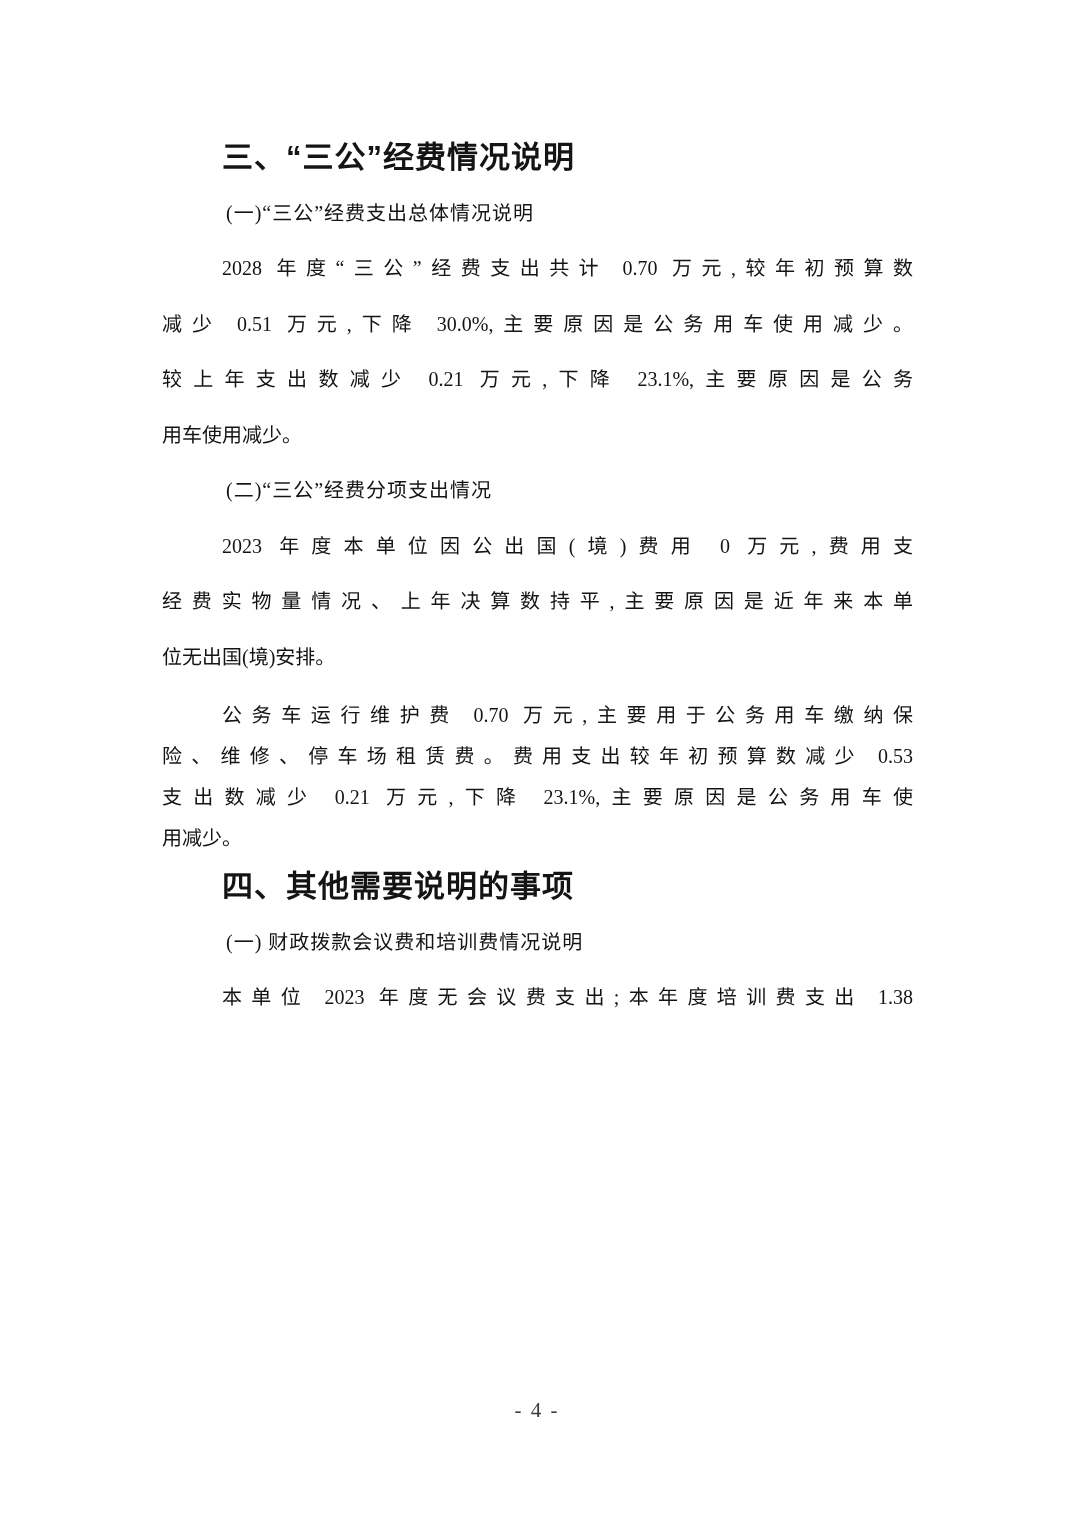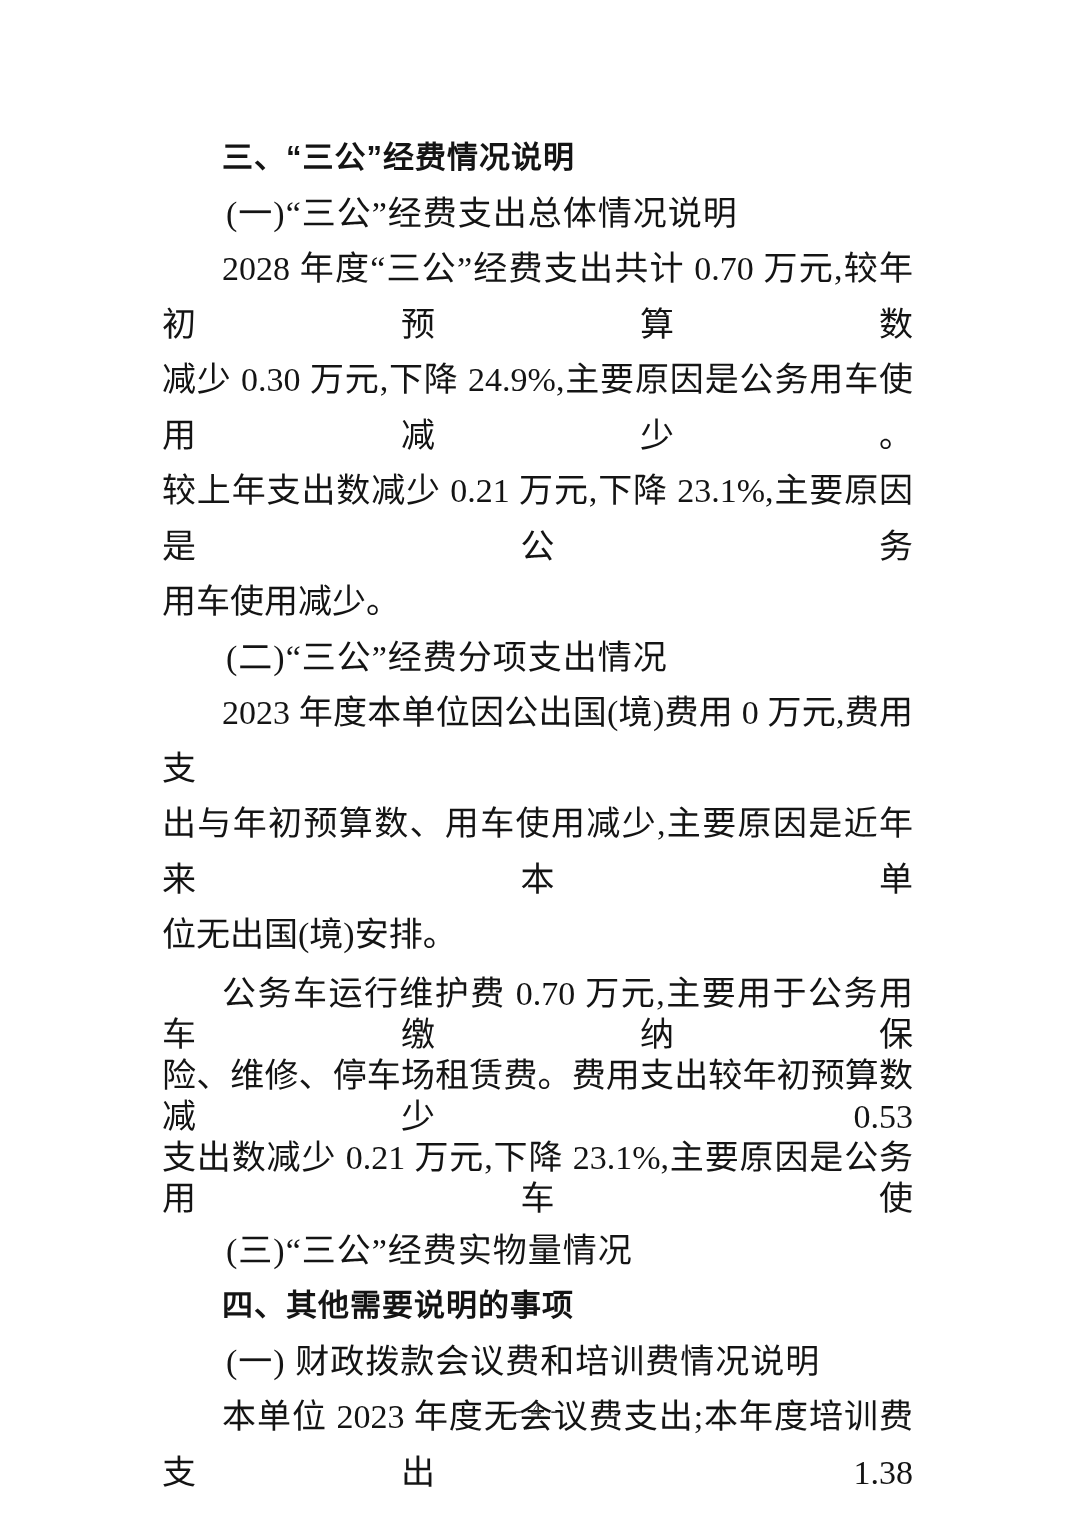--- a/index.html
+++ b/index.html
@@ -17,21 +17,21 @@
     font-family: "Liberation Serif", "DejaVu Serif", serif;
     overflow: hidden;
   }
   .doc {
     position: absolute;
     left: 162px;
     top: 130px;
     width: 751px;
   }
   .block {
-    font-size: 34px;
+    font-size: 20px;
     line-height: 55.5px;
   }
   
   .h1 {
     font-family: "Liberation Sans", "DejaVu Sans", sans-serif;
     font-weight: 700;
     font-size: 31px;
     text-indent: 60px;
     letter-spacing: 1px;
   }
@@ -73,36 +73,36 @@
 </style>
 </head>
 <body>
 
 <div class="page">
   <div class="doc">
       <div class="block h1">三、“三公”经费情况说明</div>
       <div class="block h2">(一)“三公”经费支出总体情况说明</div>
       <div class="block p">
         <div class="line first">2028 年度“三公”经费支出共计 0.70 万元,较年初预算数</div>
-        <div class="line">减少 0.30 万元,下降 24.9%,主要原因是公务用车使用减少。</div>
+        <div class="line">减少 0.51 万元,下降 30.0%,主要原因是公务用车使用减少。</div>
         <div class="line">较上年支出数减少 0.21 万元,下降 23.1%,主要原因是公务</div>
         <div class="line last">用车使用减少。</div>
       </div>
       <div class="block h2">(二)“三公”经费分项支出情况</div>
       <div class="block p">
         <div class="line first">2023 年度本单位因公出国(境)费用 0 万元,费用支</div>
-        <div class="line">出与年初预算数、用车使用减少,主要原因是近年来本单</div>
+        <div class="line">经费实物量情况、上年决算数持平,主要原因是近年来本单</div>
         <div class="line last">位无出国(境)安排。</div>
       </div>
       <div class="block p tight">
         <div class="line first">公务车运行维护费 0.70 万元,主要用于公务用车缴纳保</div>
         <div class="line">险、维修、停车场租赁费。费用支出较年初预算数减少 0.53</div>
         <div class="line">支出数减少 0.21 万元,下降 23.1%,主要原因是公务用车使</div>
+        <div class="line last">用减少。</div>
       </div>
-      <div class="block h2 mt4">(三)“三公”经费实物量情况</div>
       <div class="block h1">四、其他需要说明的事项</div>
       <div class="block h2">(一) 财政拨款会议费和培训费情况说明</div>
       <div class="block p">
         <div class="line first">本单位 2023 年度无会议费支出;本年度培训费支出 1.38</div>
       </div>
     </div>
   <div class="footer">- 4 -</div>
 </div>
 
 </body></html>

